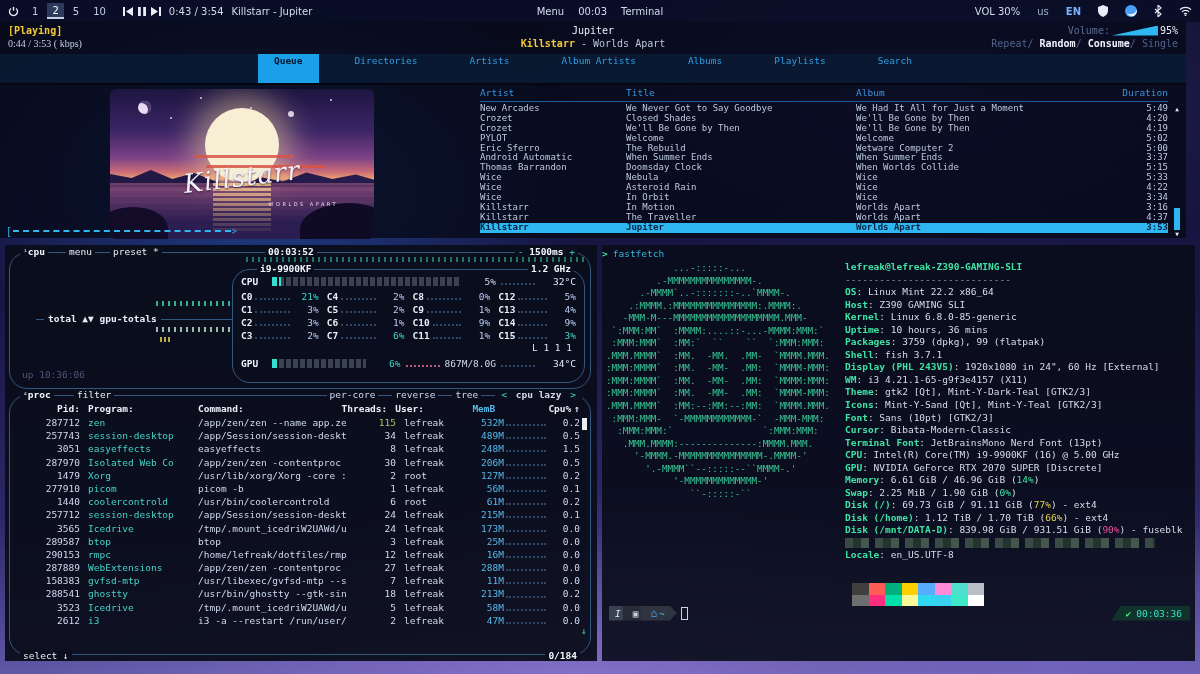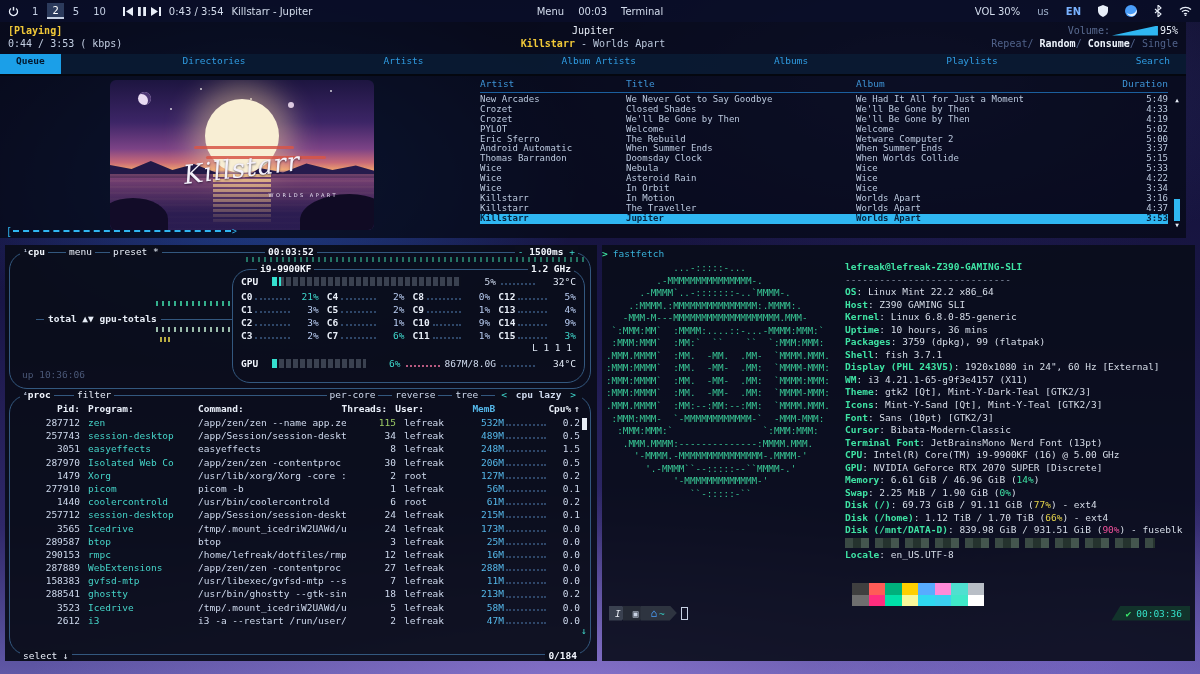--- a/index.html
+++ b/index.html
@@ -36,36 +36,36 @@
   .kb-layout { color:#9fb0ca; }
 
   
   .player {
     position:absolute; left:0; top:22px; right:14px; height:216px;
     background:rgba(6,10,24,0.82);
     color:#bccadf; font-size:10px;
   }
   .p-header { display:grid; grid-template-columns:1fr auto 1fr; padding:3px 8px 1px; height:32px; }
   .p-status { color:#f0c838; font-weight:bold; }
-  .p-times { color:#c3cfe3; margin-top:2px; }
+  .p-times { color:#c3cfe3; margin-top:2px;font-family:Liberation Serif, serif; }
   .p-center { text-align:center; }
   .p-title { color:#e8eef8; }
   .p-artistline { margin-top:2px; color:#b9c6da; }
   .p-artist { color:#f0c838; font-weight:bold; }
   .p-right { text-align:right; }
   .vol-row { display:flex; justify-content:flex-end; align-items:center; gap:2px; }
   .vol-label { color:#5a6c92; }
   .vol-tri { width:46px; height:10px; background:#2fb7f2; clip-path:polygon(0 100%, 100% 0, 100% 100%); }
   .vol-val { color:#e8eef8; }
   .modes { display:flex; justify-content:flex-end; gap:0; margin-top:2px; }
   .mode { color:#50628a; }
   .mode.on { color:#ecf2fb; font-weight:bold; }
   .mode:not(:first-child)::before { content:" / "; color:#50628a; font-weight:normal; }
 
-  .tabbar { height:22px; background:rgba(10,27,51,0.9); border-bottom:2px solid #04070f; display:flex; justify-content:space-between; gap:20px; }
+  .tabbar { height:31px; background:rgba(10,27,51,0.9); border-bottom:2px solid #04070f; display:flex; justify-content:center; gap:20px; }
   .tab { padding:1px 16px; font-size:9.5px; color:#2f9ce2; cursor:default; }
   .tab.active { background:#1b9fe8; color:#03182e; font-weight:bold; }
 
   .p-body { position:relative; display:flex; height:158px; }
   .art-zone { width:478px; position:relative; }
 
   
   .album-art { position:absolute; left:110px; top:4px; width:264px; height:150px; border-radius:6px; overflow:hidden;
     background:linear-gradient(180deg,#1d1540 0%, #3c2566 28%, #7c4386 46%, #c86a78 55%, #eda06e 60%, #6a3a78 62%, #2a1c50 100%); }
   .aa-sun { position:absolute; left:50%; top:56px; transform:translate(-50%,-50%); width:74px; height:74px; border-radius:50%;
@@ -346,21 +346,21 @@
           <div class="qrow">
             <span class="qc-artist">New Arcades</span>
             <span class="qc-title">We Never Got to Say Goodbye</span>
             <span class="qc-album">We Had It All for Just a Moment</span>
             <span class="qc-dur">5:49</span>
           </div>
           <div class="qrow">
             <span class="qc-artist">Crozet</span>
             <span class="qc-title">Closed Shades</span>
             <span class="qc-album">We'll Be Gone by Then</span>
-            <span class="qc-dur">4:33</span>
+            <span class="qc-dur">4:20</span>
           </div>
           <div class="qrow">
             <span class="qc-artist">Crozet</span>
             <span class="qc-title">We'll Be Gone by Then</span>
             <span class="qc-album">We'll Be Gone by Then</span>
             <span class="qc-dur">4:19</span>
           </div>
           <div class="qrow">
             <span class="qc-artist">PYLOT</span>
             <span class="qc-title">Welcome</span>

